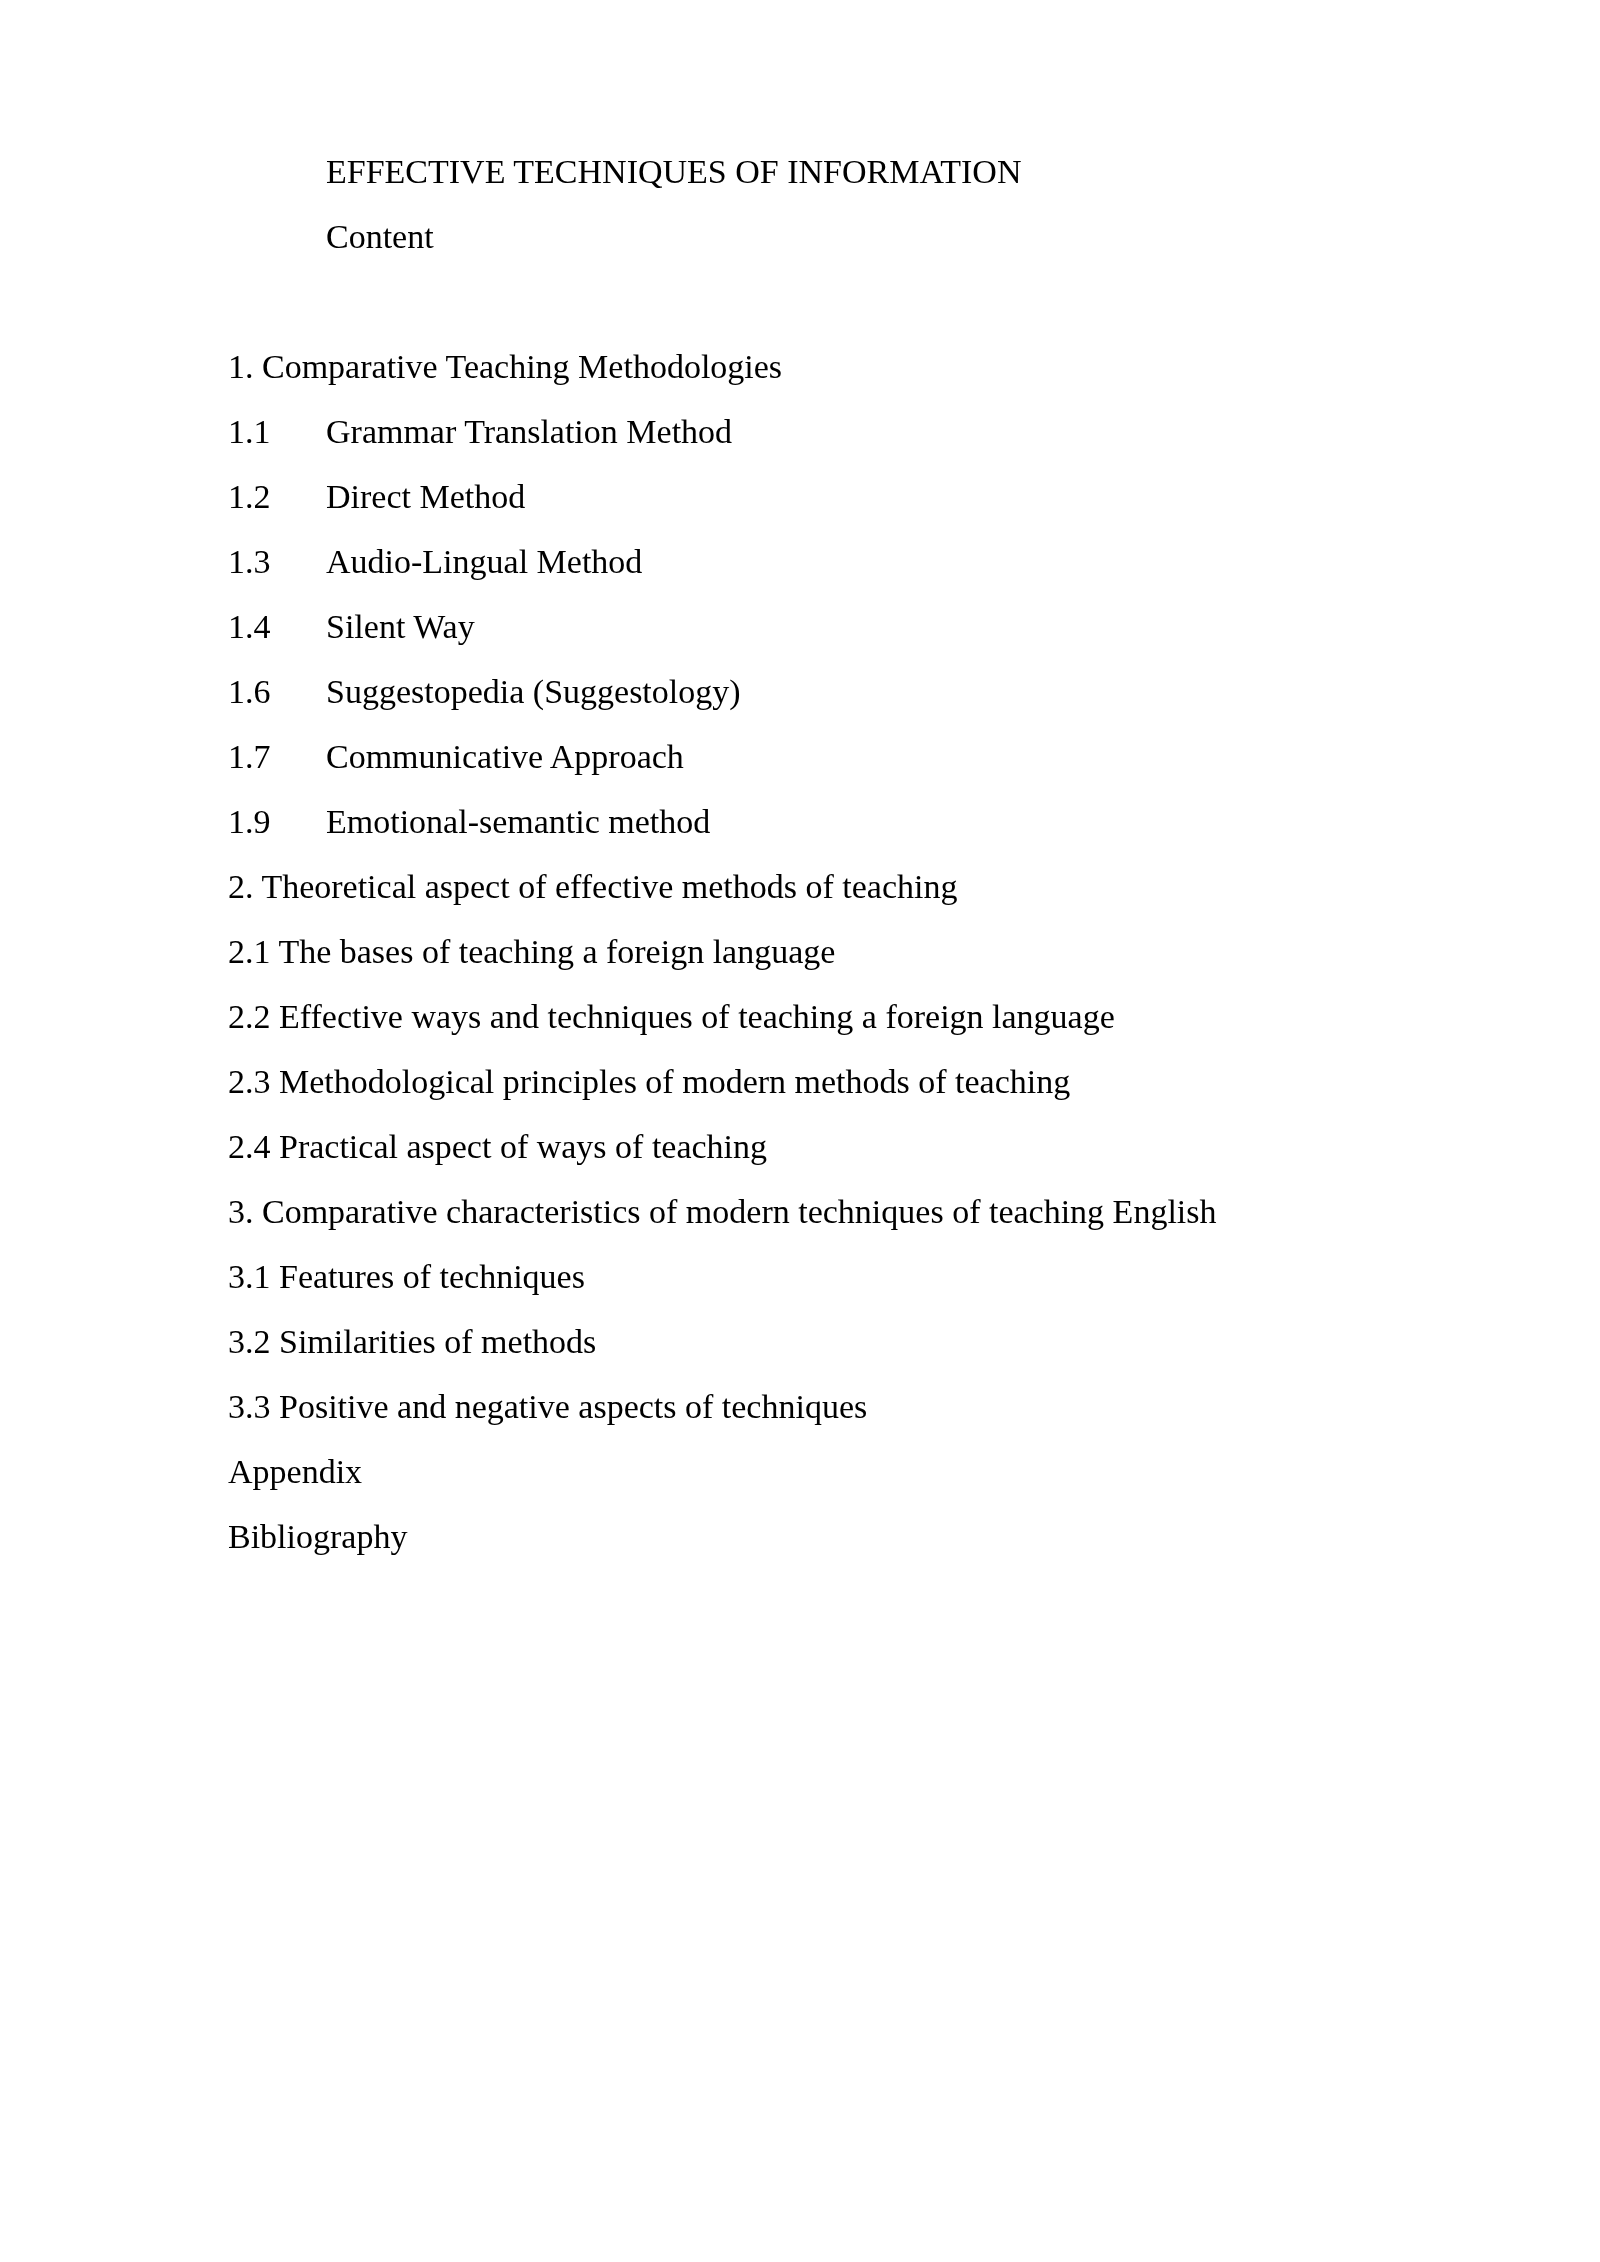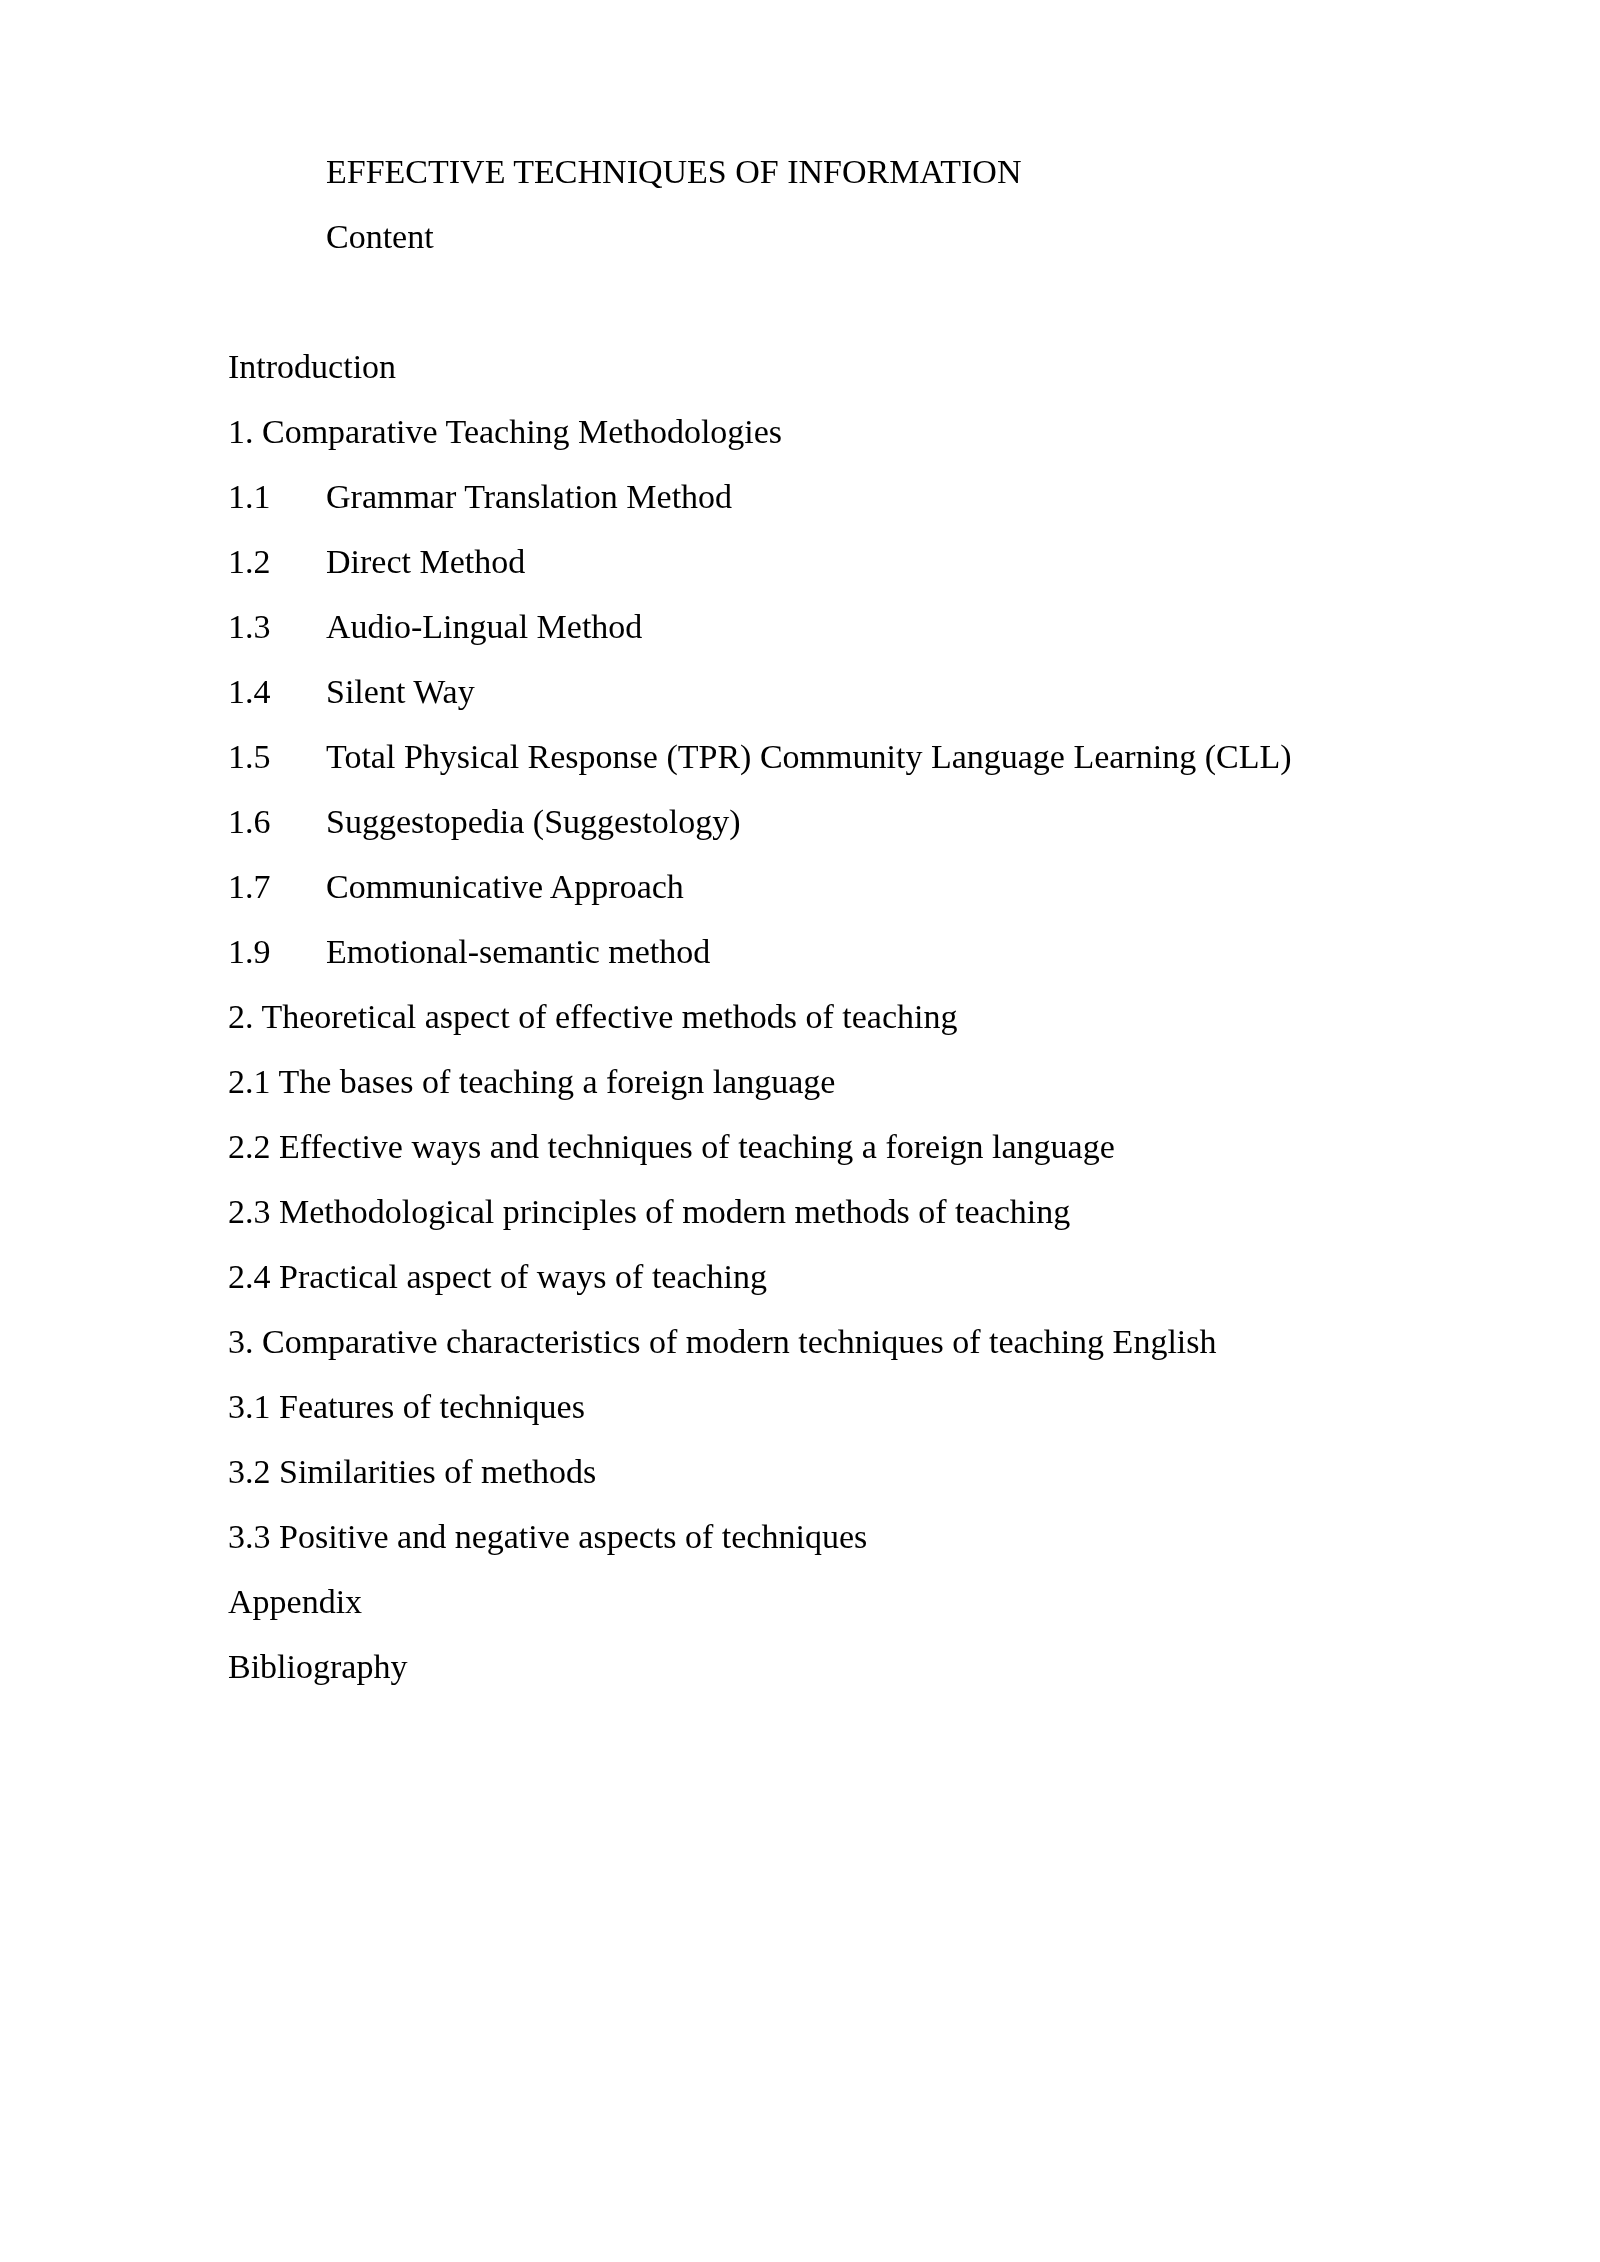--- a/index.html
+++ b/index.html
@@ -45,27 +45,25 @@
 <div class="page">
 
   <div class="heading-block">
     <div class="line indent">EFFECTIVE TECHNIQUES OF INFORMATION</div>
     <div class="line indent">Content</div>
   </div>
 
   <div class="spacer"></div>
 
   <div class="toc">
-    <div class="line toc-row"><span class="toc-num"></span><span class="toc-text">Introduction</span></div>
     <div class="line toc-row"><span class="toc-num"></span><span class="toc-text">1. Comparative Teaching Methodologies</span></div>
     <div class="line toc-row"><span class="toc-num">1.1</span><span class="toc-text">Grammar Translation Method</span></div>
     <div class="line toc-row"><span class="toc-num">1.2</span><span class="toc-text">Direct Method</span></div>
     <div class="line toc-row"><span class="toc-num">1.3</span><span class="toc-text">Audio-Lingual Method</span></div>
     <div class="line toc-row"><span class="toc-num">1.4</span><span class="toc-text">Silent Way</span></div>
-    <div class="line toc-row"><span class="toc-num">1.5</span><span class="toc-text">Total Physical Response (TPR) Community Language Learning (CLL)</span></div>
     <div class="line toc-row"><span class="toc-num">1.6</span><span class="toc-text">Suggestopedia (Suggestology)</span></div>
     <div class="line toc-row"><span class="toc-num">1.7</span><span class="toc-text">Communicative Approach</span></div>
     <div class="line toc-row"><span class="toc-num">1.9</span><span class="toc-text">Emotional-semantic method</span></div>
     <div class="line toc-row"><span class="toc-num"></span><span class="toc-text">2. Theoretical aspect of effective methods of teaching</span></div>
     <div class="line toc-row"><span class="toc-num"></span><span class="toc-text">2.1 The bases of teaching a foreign language</span></div>
     <div class="line toc-row"><span class="toc-num"></span><span class="toc-text">2.2 Effective ways and techniques of teaching a foreign language</span></div>
     <div class="line toc-row"><span class="toc-num"></span><span class="toc-text">2.3 Methodological principles of modern methods of teaching</span></div>
     <div class="line toc-row"><span class="toc-num"></span><span class="toc-text">2.4 Practical aspect of ways of teaching</span></div>
     <div class="line toc-row"><span class="toc-num"></span><span class="toc-text">3. Comparative characteristics of modern techniques of teaching English</span></div>
     <div class="line toc-row"><span class="toc-num"></span><span class="toc-text">3.1 Features of techniques</span></div>

